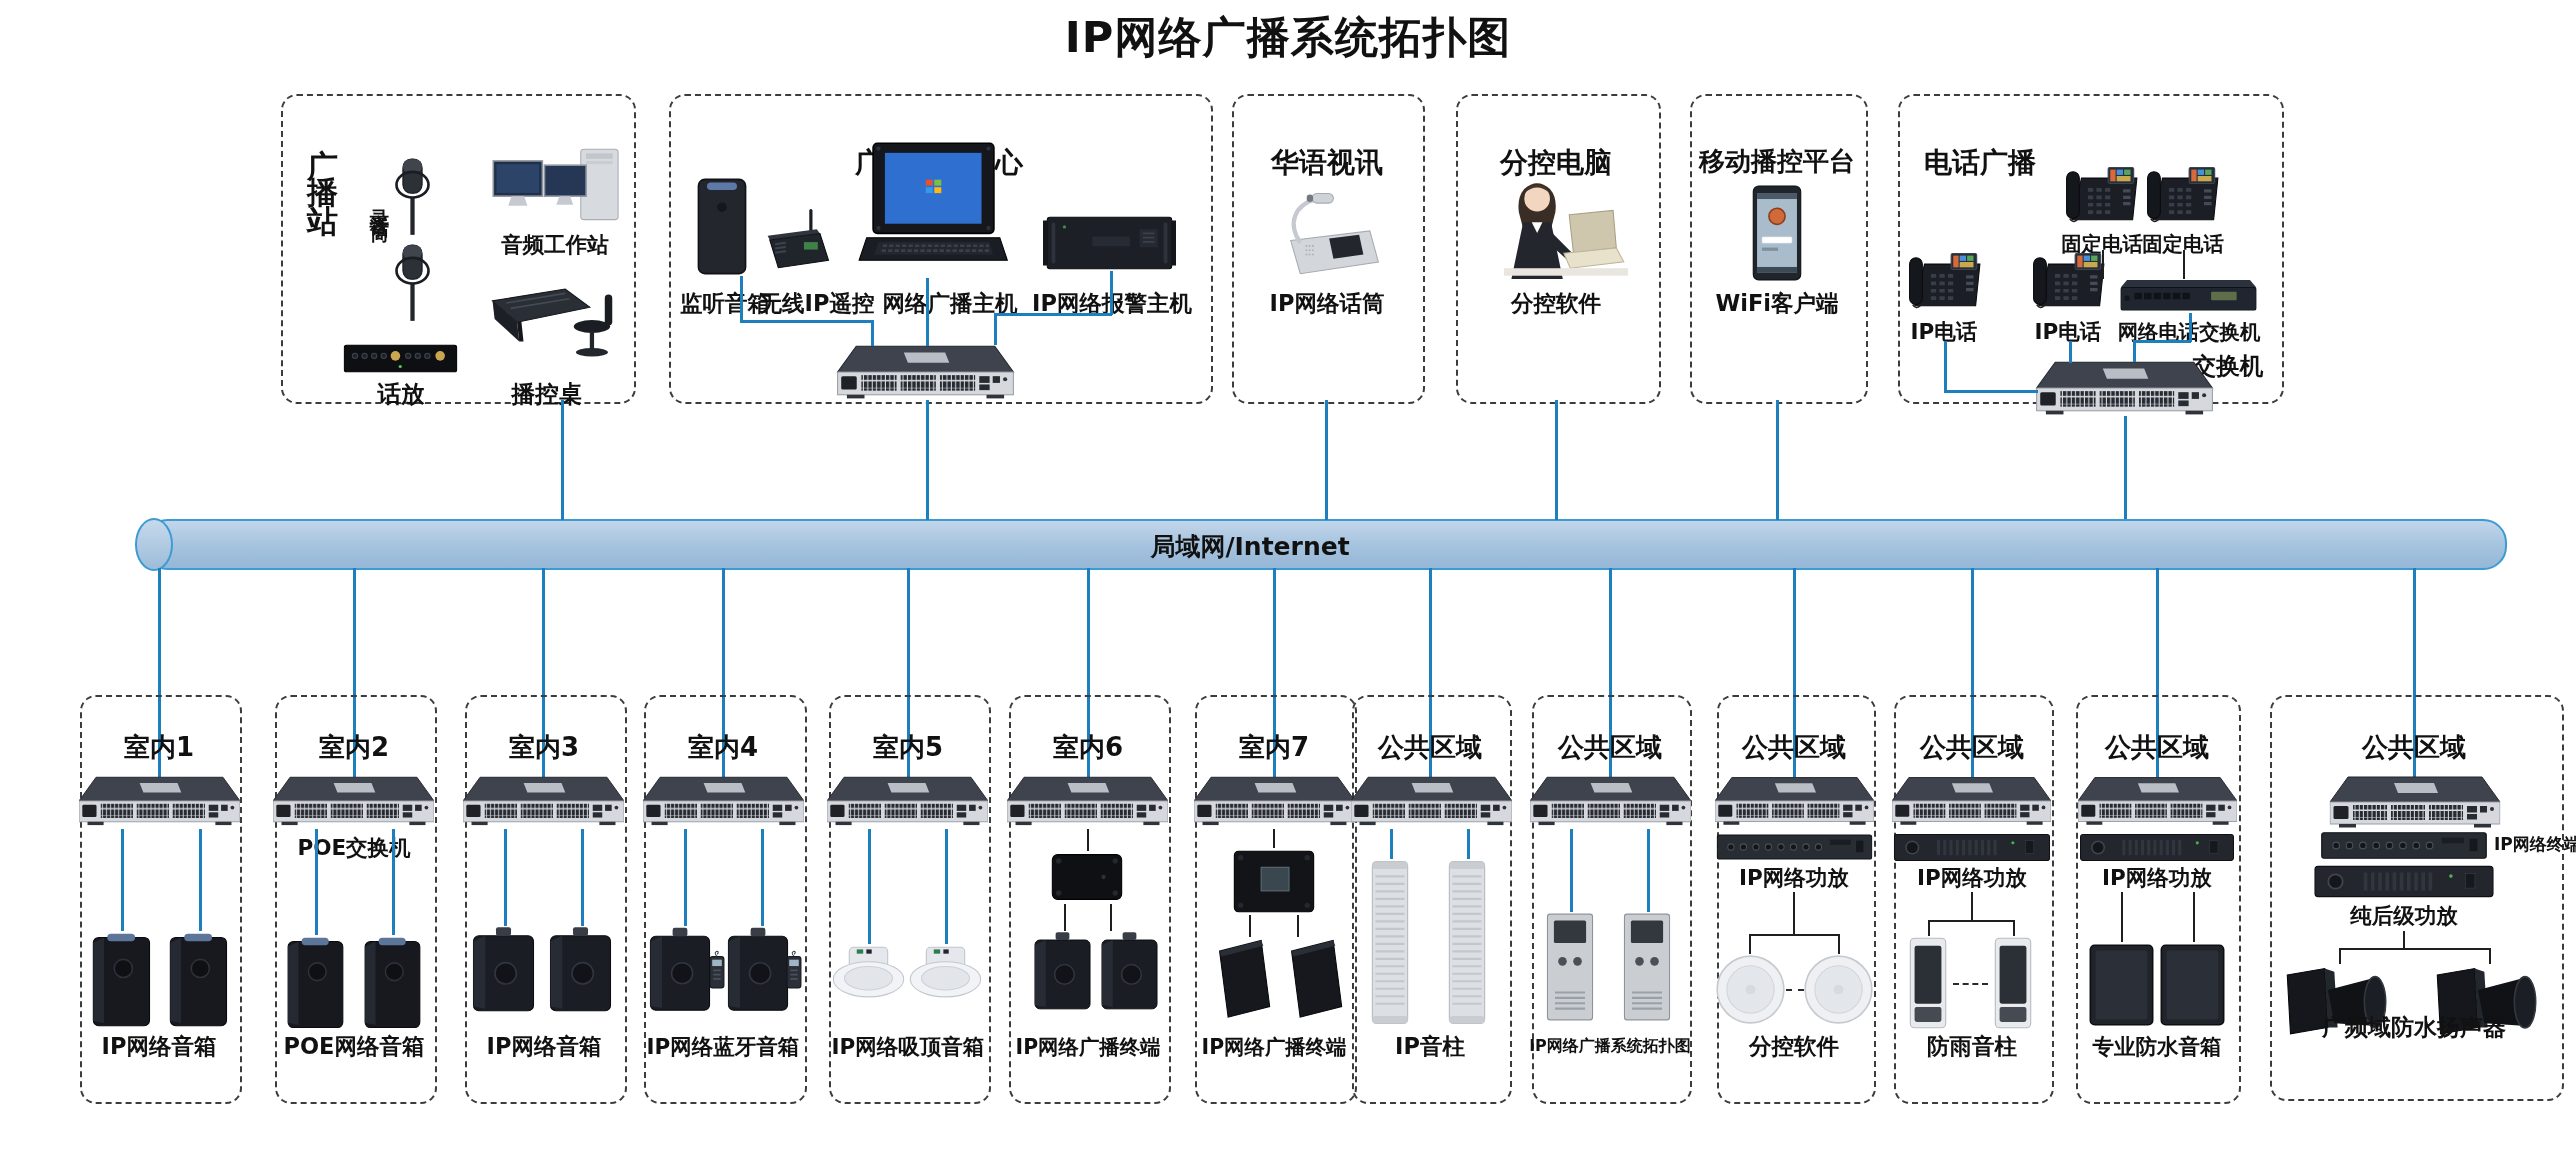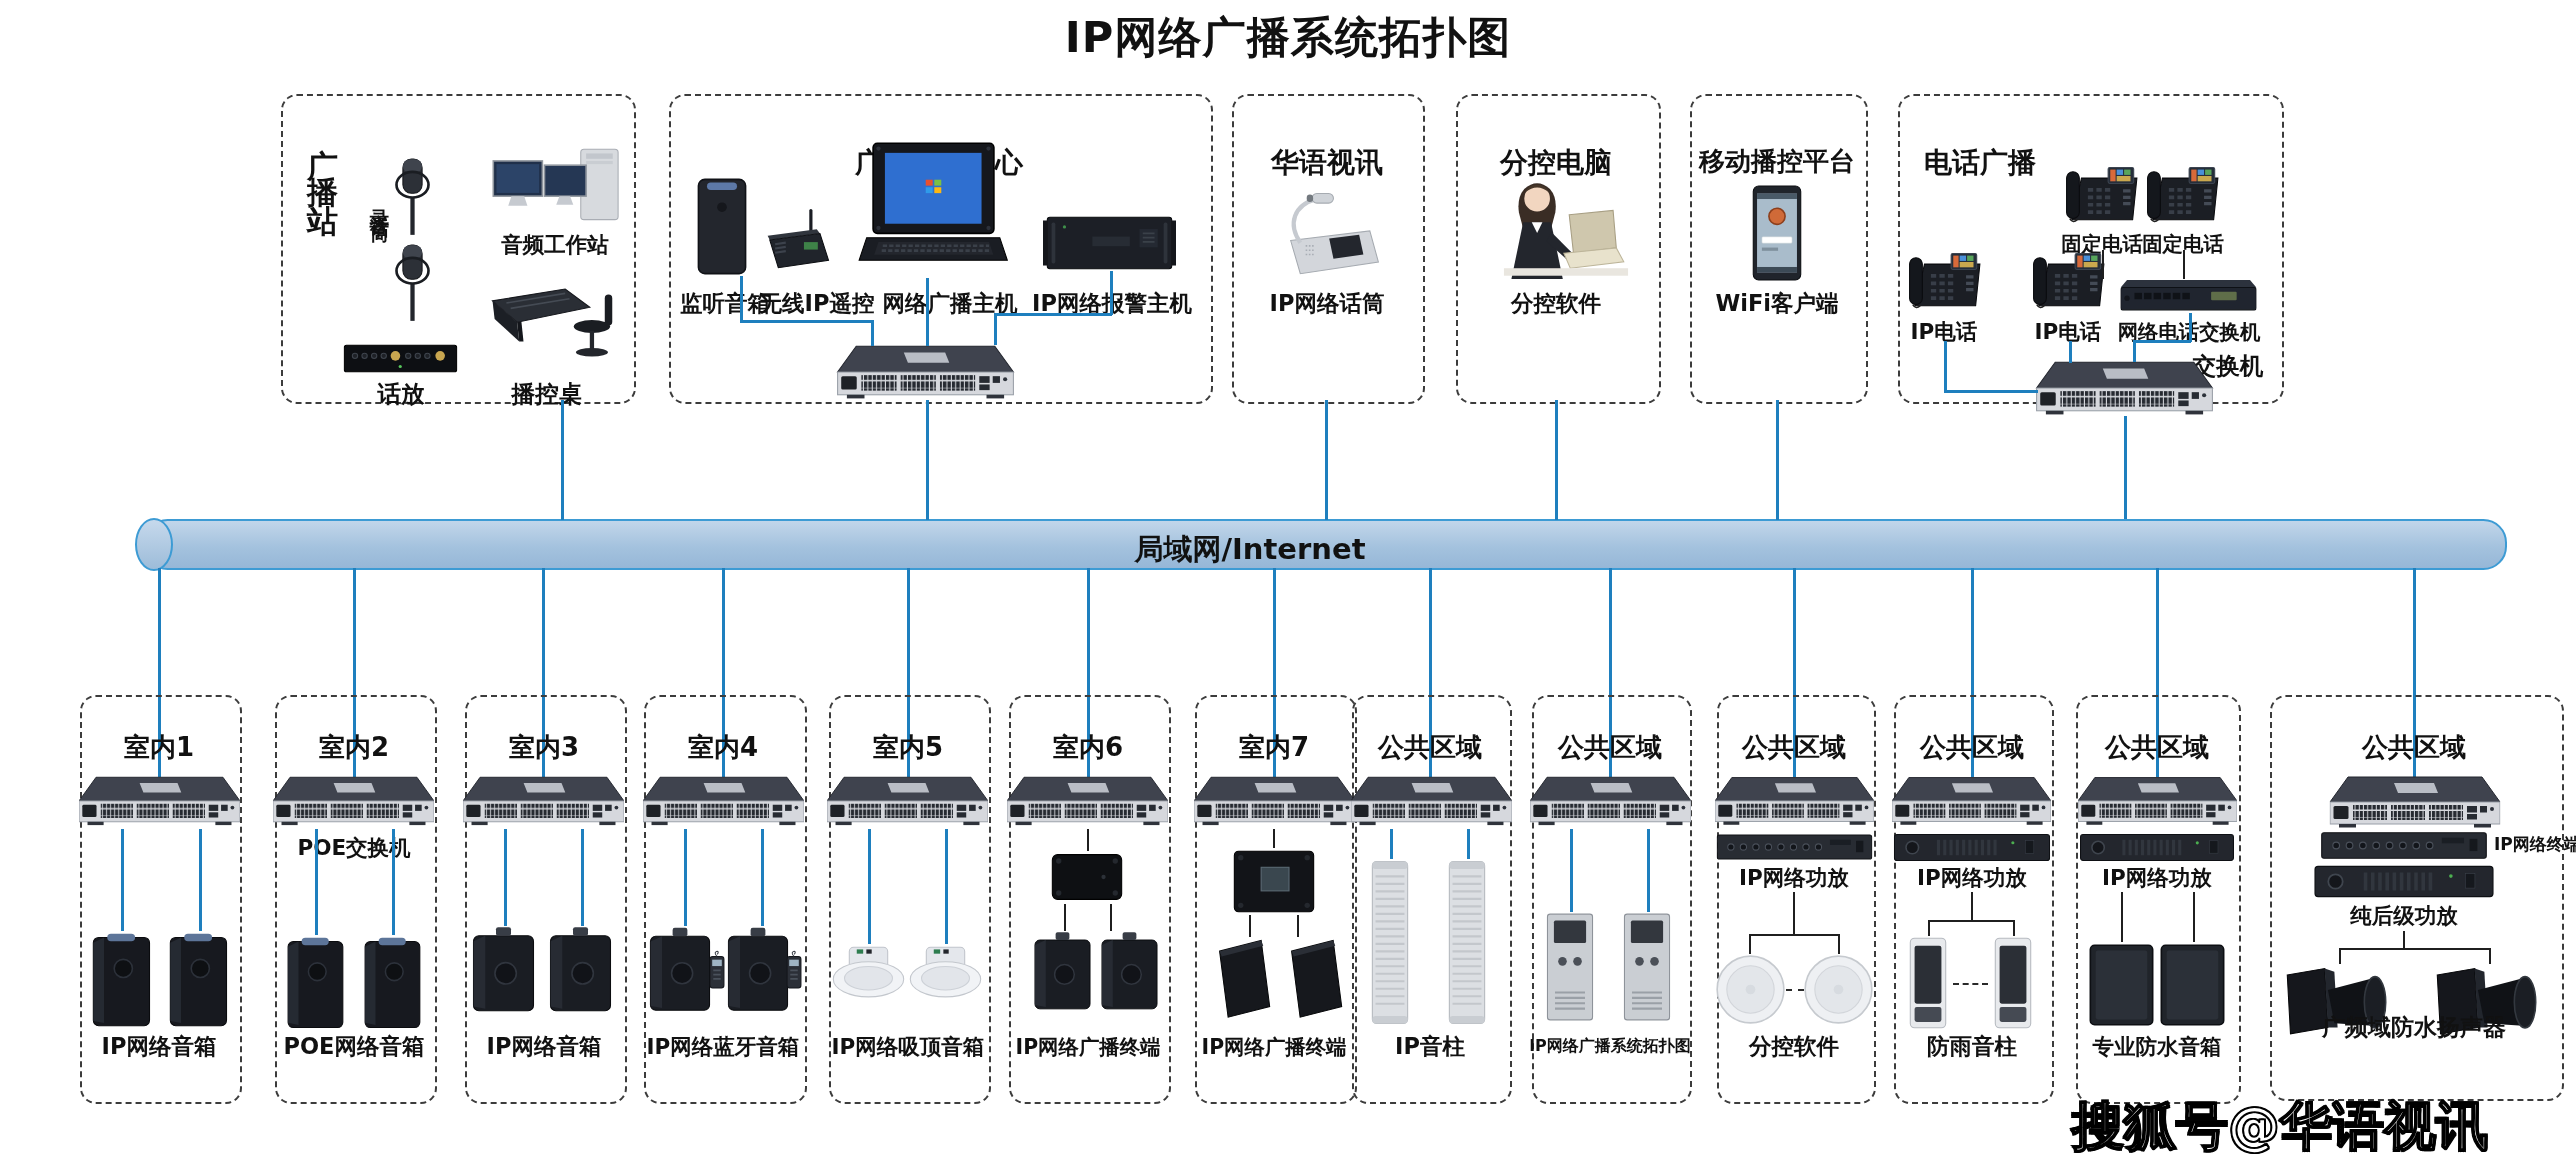--- a/index.html
+++ b/index.html
@@ -15,21 +15,21 @@
   .vl{width:2.7px;} .hl{height:2.7px;}
   .bk{background:#1f1f1f;}
   .bk.vl{width:2.1px;} .bk.hl{height:2.1px;}
   .dashln{position:absolute;border-top:2.1px dashed #2a2a2a;height:0;}
   #bus{position:absolute;left:144px;top:519px;width:2359px;height:47px;
        background:linear-gradient(#c2d6ea,#a4c2de 55%,#96b7d7);
        border:2.1px solid #3d9bd4;border-radius:23.6px;}
   #bus-cap{position:absolute;left:135px;top:518px;width:34px;height:49px;
        border:2.1px solid #3d9bd4;border-radius:50%;
        background:linear-gradient(#c6d9ec,#9dbcd9);}
-  #bus-label{position:absolute;top:530px;left:1250px;font-size:29px;font-weight:700;transform:translateX(-50%);text-align:center;}
+  #bus-label{position:absolute;top:530px;left:1250px;font-size:25px;font-weight:700;transform:translateX(-50%);text-align:center;}
   #page-title{position:absolute;top:8.6px;left:1288px;transform:translateX(-50%);
        font-size:43px;font-weight:700;letter-spacing:1.1px;white-space:nowrap;}
   #watermark{position:absolute;left:2072px;top:1092px;font-size:52px;font-weight:700;
        color:#ffffff;-webkit-text-stroke:1.6px #000;
        text-shadow:1.1px 1.1px 0 #000,-1.1px -1.1px 0 #000,1.1px -1.1px 0 #000,-1.1px 1.1px 0 #000;
        white-space:nowrap;}
   .dev{position:absolute;}
 </style>
 </head>
 <body>
@@ -658,15 +658,14 @@
   <div class="ln bk vl" style="left:2339px;top:948px;height:16px"></div>
   <div class="ln bk vl" style="left:2489px;top:948px;height:16px"></div>
   <svg class="dev" style="left:2283px;top:963px" width="107" height="78" viewBox="0 0 200 145">
       <use href="#sym-horn"></use>
     </svg>
   <svg class="dev" style="left:2433px;top:963px" width="107" height="78" viewBox="0 0 200 145">
       <use href="#sym-horn"></use>
     </svg>
   <div class="lbl" style="left:2414px;top:1012px;font-size:23px">广频域防水扬声器</div>
 
-  <div id="watermark">搜狐号@华语视讯</div>
 </div>
 
 
 </body></html>

